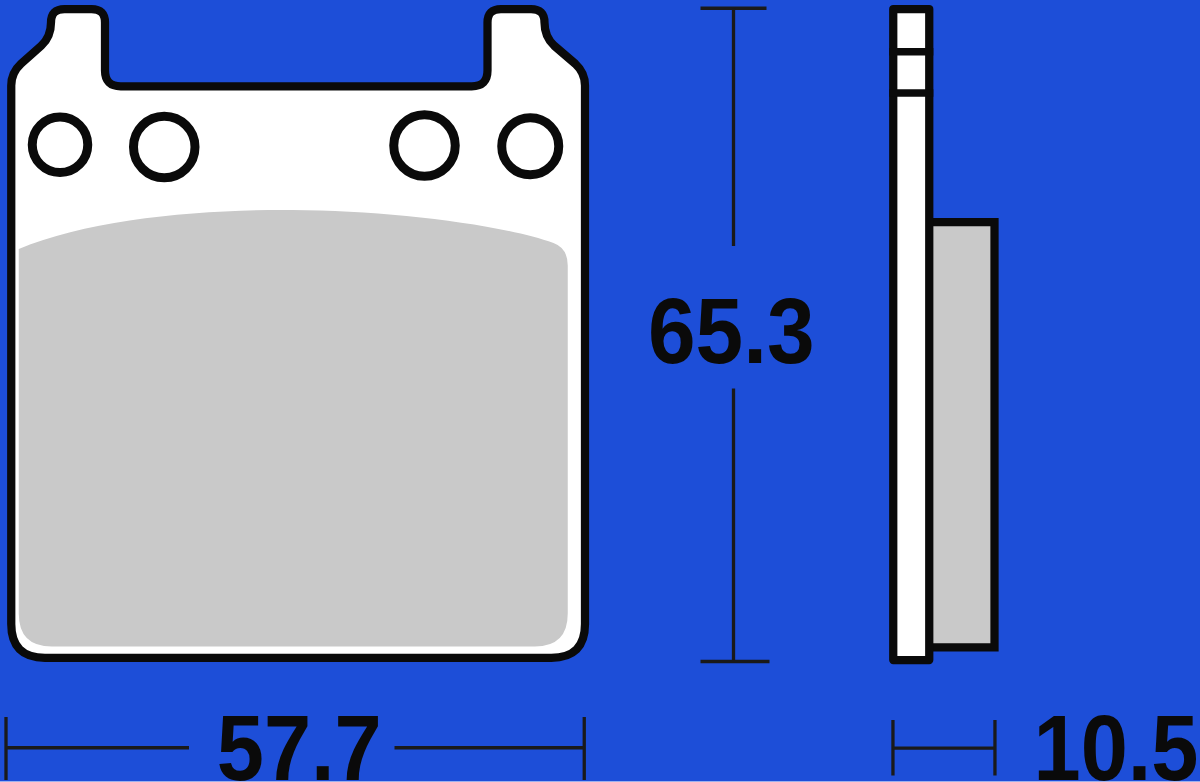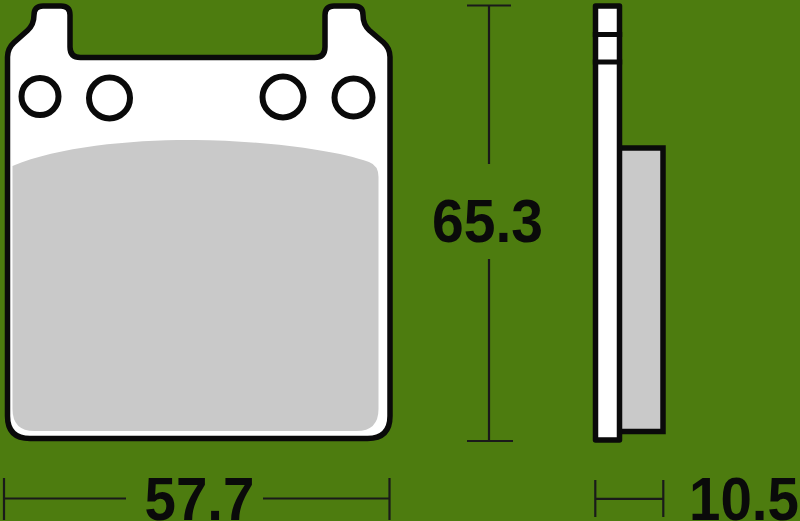--- a/index.html
+++ b/index.html
@@ -4,21 +4,21 @@
 <style>
   html, body {
     margin: 0;
     padding: 0;
     background: #ffffff;
   }
   .canvas {
     position: relative;
     width: 800px;
     height: 521px;
-    background: #4d7c0f;
+    background: #1d4ed8;
     overflow: hidden;
     font-family: "Liberation Sans", sans-serif;
   }
   .canvas svg {
     display: block;
     width: 800px;
     height: 521px;
   }
   .outline {
     fill: #ffffff;

